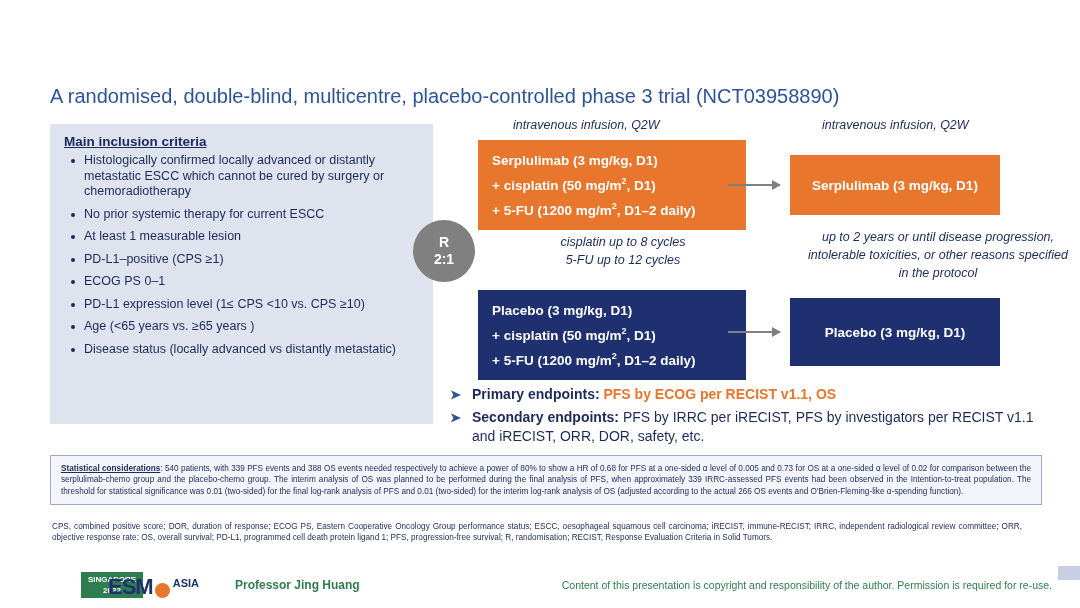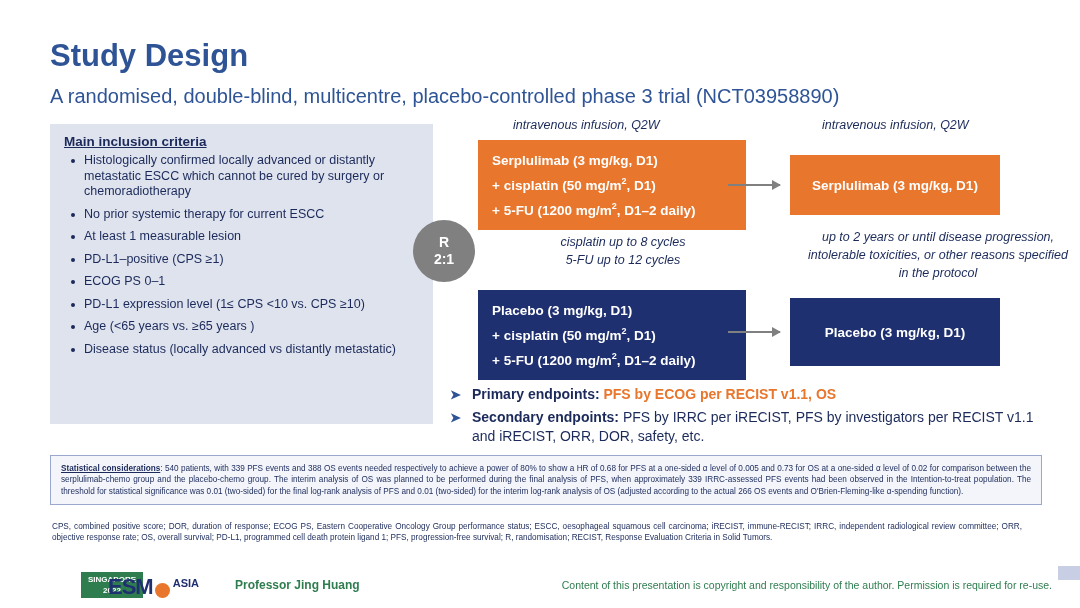--- a/index.html
+++ b/index.html
@@ -141,21 +141,20 @@
   }
   .pagebadge{
     position:absolute;right:0;bottom:28px;width:22px;height:14px;background:#c8cfe4;
   }
 </style>
 </head>
 <body>
 
 <div class="slide">
 
-  <div class="title">Study Design</div>
   <div class="subtitle">A randomised, double-blind, multicentre, placebo-controlled phase 3 trial (NCT03958890)</div>
 
   <div class="criteria">
     <div class="hdr">Main inclusion criteria</div>
     <ul>
       <li>Histologically confirmed locally advanced or distantly metastatic ESCC which cannot be cured by surgery or chemoradiotherapy</li>
       <li>No prior systemic therapy for current ESCC</li>
       <li>At least 1 measurable lesion</li>
       <li>PD-L1–positive (CPS ≥1)</li>
       <li>ECOG PS 0–1</li>

